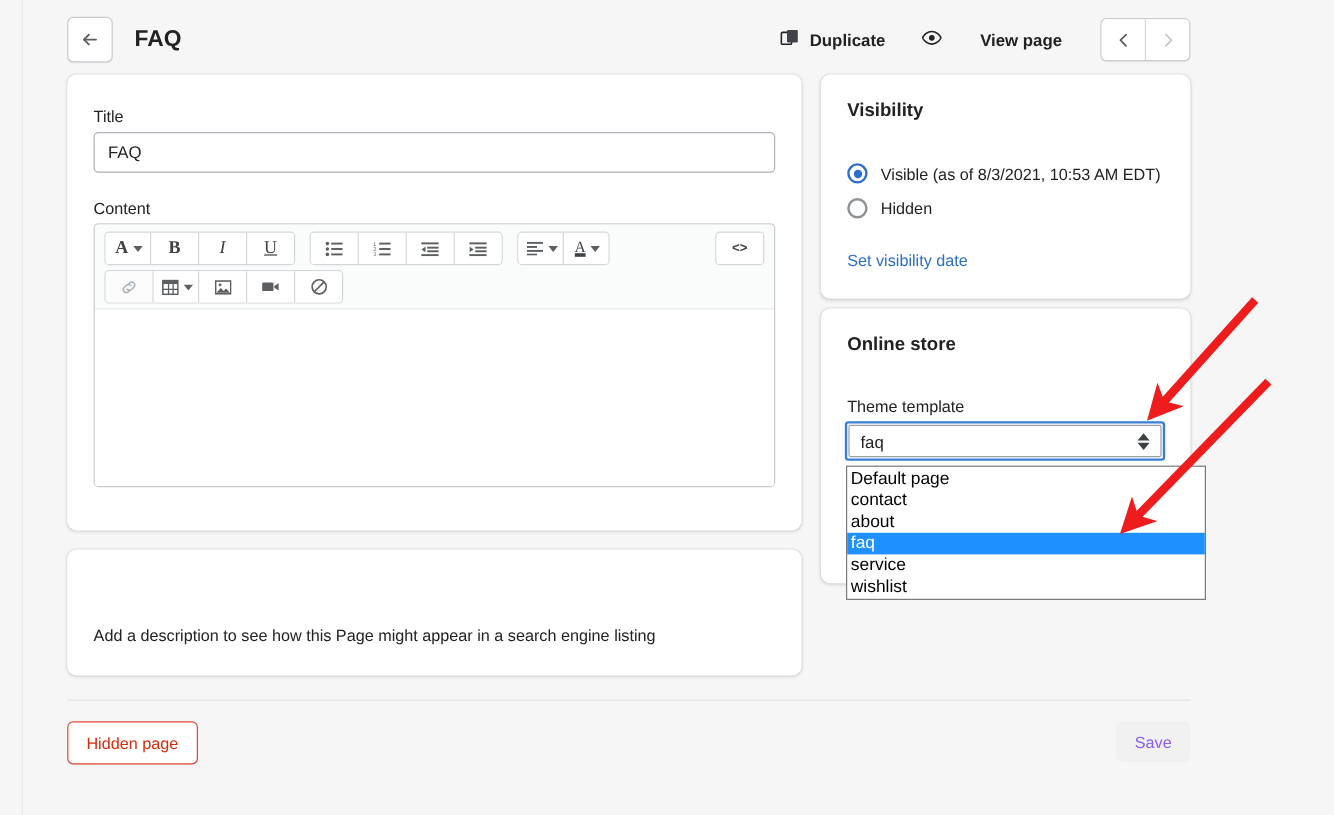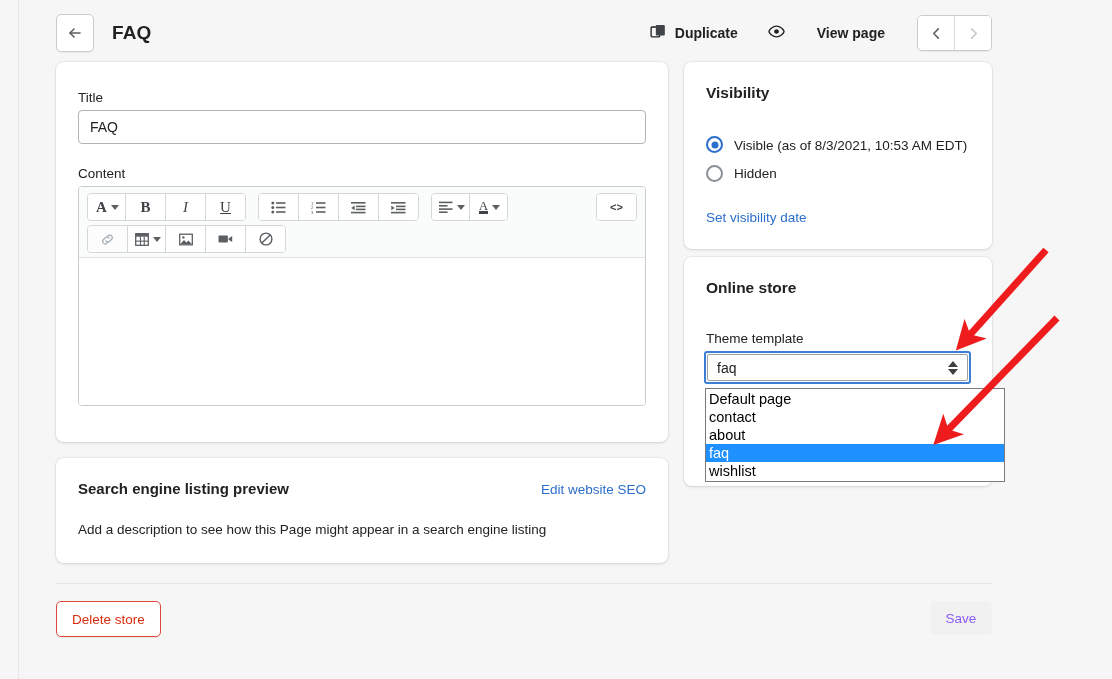--- a/index.html
+++ b/index.html
@@ -396,24 +396,20 @@
             </div>
           </div>
 
         </div>
         <div class="editor-body"></div>
       </div>
     </div>
   </div>
 
   <div class="card card-main-2">
-    <div class="seo-head">
-      <div class="seo-title">Search engine listing preview</div>
-      <div class="link">Edit website SEO</div>
-    </div>
     <div class="seo-desc">Add a description to see how this Page might appear in a search engine listing</div>
   </div>
 
   <div class="card card-side-1">
     <div class="card-title">Visibility</div>
 
     <div class="radio-row r1">
       <div class="radio checked"></div>
       <div class="radio-label">Visible (as of 8/3/2021, 10:53 AM EDT)</div>
     </div>
@@ -438,25 +434,26 @@
         </span>
       </div>
     </div>
   </div>
 
   <div class="select-list">
     <div class="opt">Default page</div>
     <div class="opt">contact</div>
     <div class="opt">about</div>
     <div class="opt selected">faq</div>
+    <div class="opt">service</div>
     <div class="opt">wishlist</div>
   </div>
 
   <div class="footer-divider"></div>
-  <div class="delete-btn">Delete store</div>
+  <div class="delete-btn">Hidden page</div>
   <div class="save-btn">Save</div>
 
   <svg class="arrows">
     <defs>
       <marker id="arrowhead" markerWidth="4.2" markerHeight="4.2" refX="1.6" refY="2.1" orient="auto">
         <path d="M0,0 L4.2,2.1 L0,4.2 L1.1,2.1 z" fill="#ee1c1c"></path>
       </marker>
     </defs>
     <line x1="1046" y1="250" x2="968" y2="337" stroke="#ee1c1c" stroke-width="7" marker-end="url(#arrowhead)"></line>
     <line x1="1057" y1="318" x2="946" y2="432" stroke="#ee1c1c" stroke-width="7" marker-end="url(#arrowhead)"></line>

